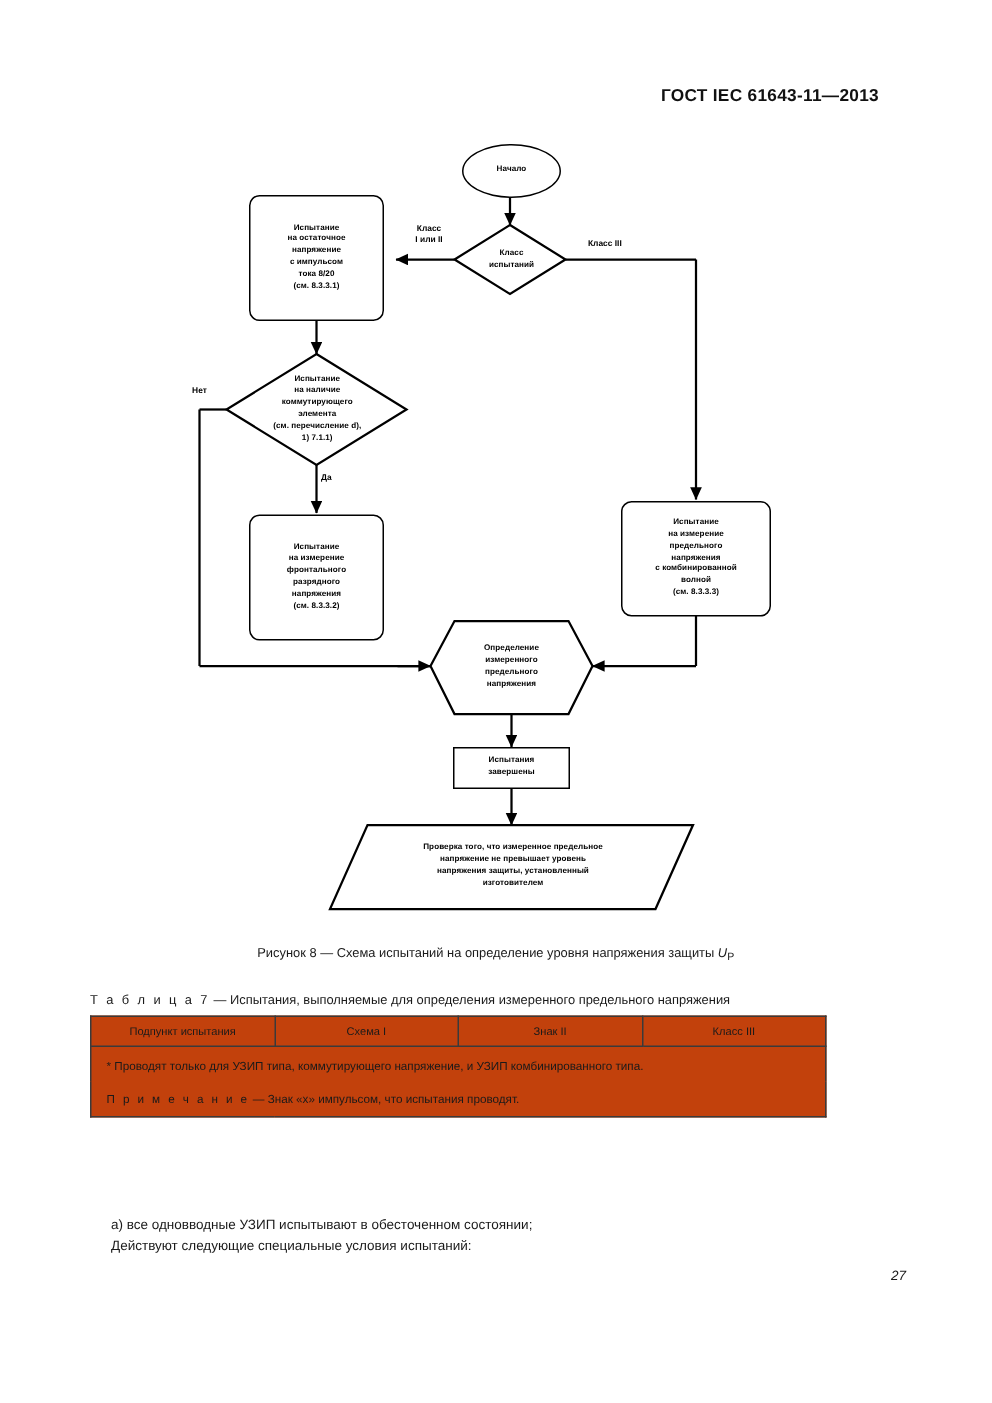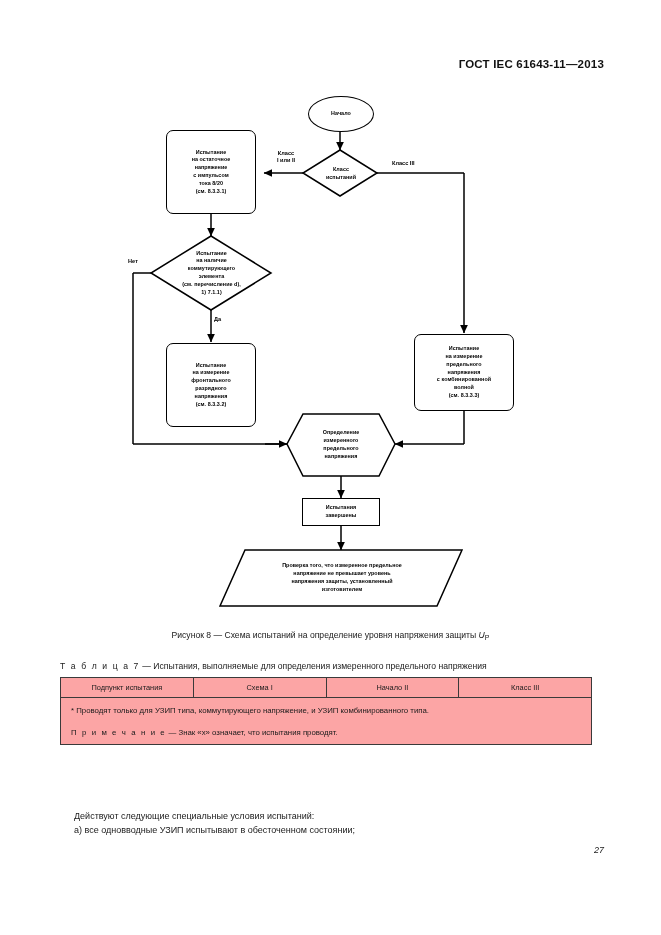--- a/index.html
+++ b/index.html
@@ -17,21 +17,21 @@
   }
   .page {
     position: absolute;
     inset: 0;
   }
 
   
   .header-std {
     position: absolute;
     top: 58px;
-    right: 57px;
+    right: 75px;
     font-size: 11.5px;
     font-weight: bold;
     letter-spacing: 0.2px;
     color: #111;
     white-space: nowrap;
   }
 
   
   .chart {
     position: absolute;
@@ -117,25 +117,25 @@
     font-size: 8.6px;
     color: #1a1a1a;
   }
   .tbl-caption .spaced {
     letter-spacing: 1.6px;
   }
   table.t7 {
     position: absolute;
     top: 677px;
     left: 60px;
-    width: 532px;
+    width: 491px;
     border-collapse: collapse;
     font-size: 8px;
     color: #1a1a1a;
-    background: #fca5a5;
+    background: #c2410c;
   }
   table.t7 th,
   table.t7 td {
     border: 1px solid #3a3a3a;
     text-align: center;
     padding: 4px 2px;
     font-weight: normal;
   }
   table.t7 th {
     font-size: 7.4px;
@@ -299,34 +299,34 @@
 
   <div class="tbl-caption">
     <span class="spaced">Т а б л и ц а  7</span><span> — Испытания, выполняемые для определения измеренного предельного напряжения</span>
   </div>
 
   <table class="t7">
     <thead>
       <tr>
         <th style="width:25%">Подпункт испытания</th>
         <th style="width:25%">Схема I</th>
-        <th style="width:25%">Начало II</th>
+        <th style="width:25%">Знак II</th>
         <th style="width:25%">Класс III</th>
       </tr>
     </thead>
     <tbody>
       <tr class="sep">
         <td class="foot" colspan="4">* Проводят только для УЗИП типа, коммутирующего напряжение, и УЗИП комбинированного типа.</td>
       </tr>
       <tr>
-        <td class="note" colspan="4"><span class="spaced">П р и м е ч а н и е</span><span> — Знак «х» означает, что испытания проводят.</span></td>
+        <td class="note" colspan="4"><span class="spaced">П р и м е ч а н и е</span><span> — Знак «х» импульсом, что испытания проводят.</span></td>
       </tr>
     </tbody>
   </table>
 
   <div class="body-text">
+    <div>а) все одновводные УЗИП испытывают в обесточенном состоянии;</div>
     <div>Действуют следующие специальные условия испытаний:</div>
-    <div>а) все одновводные УЗИП испытывают в обесточенном состоянии;</div>
   </div>
 
   <div class="page-num">27</div>
 
 </div>
 
 </body></html>

